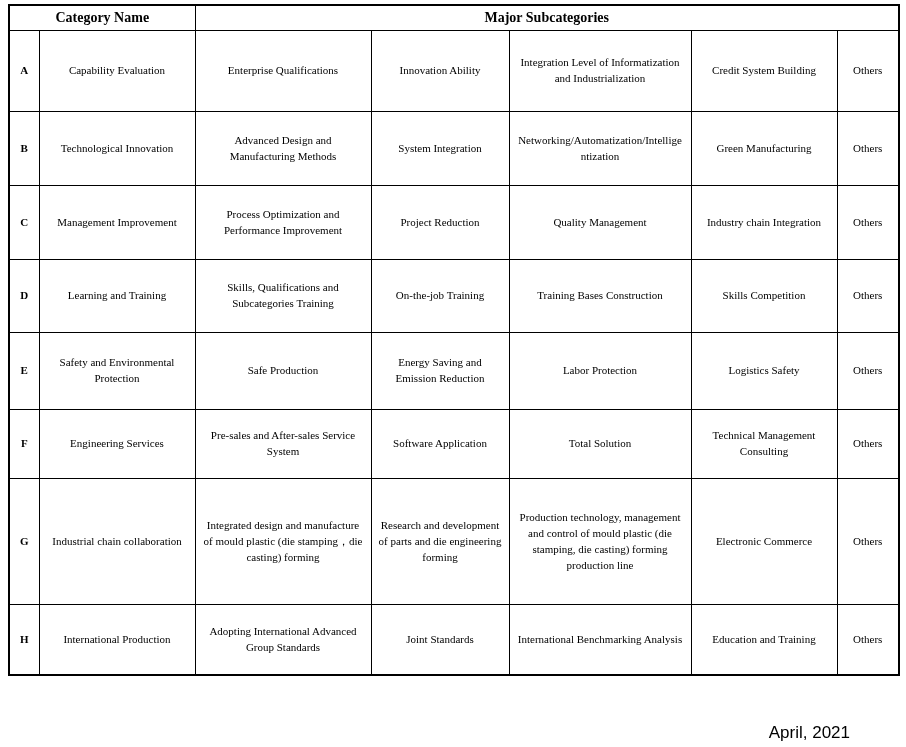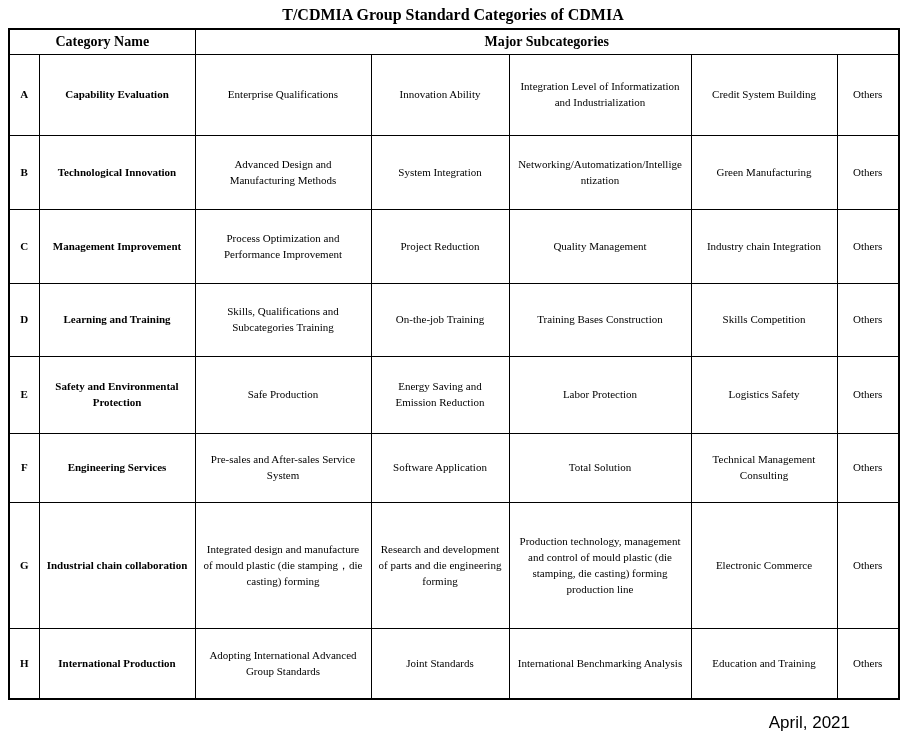--- a/index.html
+++ b/index.html
@@ -47,21 +47,21 @@
     font-size: 14px;
     padding: 2px 4px;
     height: 20px;
   }
   td.letter-cell {
     font-weight: bold;
     font-size: 14px;
     padding: 2px 2px;
   }
   td.category-cell {
-    font-weight: bold;
+    font-weight: normal;
     font-size: 14px;
   }
   
   tbody tr:nth-child(1) { height: 81px; }
   tbody tr:nth-child(2) { height: 74px; }
   tbody tr:nth-child(3) { height: 74px; }
   tbody tr:nth-child(4) { height: 73px; }
   tbody tr:nth-child(5) { height: 77px; }
   tbody tr:nth-child(6) { height: 69px; }
   tbody tr:nth-child(7) { height: 126px; }
@@ -72,31 +72,30 @@
   col.c-category { width: 156px; }
   col.c-sub1     { width: 176px; }
   col.c-sub2     { width: 138px; }
   col.c-sub3     { width: 182px; }
   col.c-sub4     { width: 146px; }
   col.c-others   { width: 62px; }
 
   .footer-date {
     position: absolute;
     right: 56px;
-    bottom: 14px;
+    bottom: 4px;
     font-family: "Liberation Sans", "DejaVu Sans", sans-serif;
     font-size: 17px;
     color: #000000;
   }
 </style>
 </head>
 <body>
 
 <div class="page">
-  <div class="doc-title">T/CDMIA Group Standard Categories of CDMIA</div>
 
   <table class="categories">
     <colgroup>
       <col class="c-letter">
       <col class="c-category">
       <col class="c-sub1">
       <col class="c-sub2">
       <col class="c-sub3">
       <col class="c-sub4">
       <col class="c-others">

